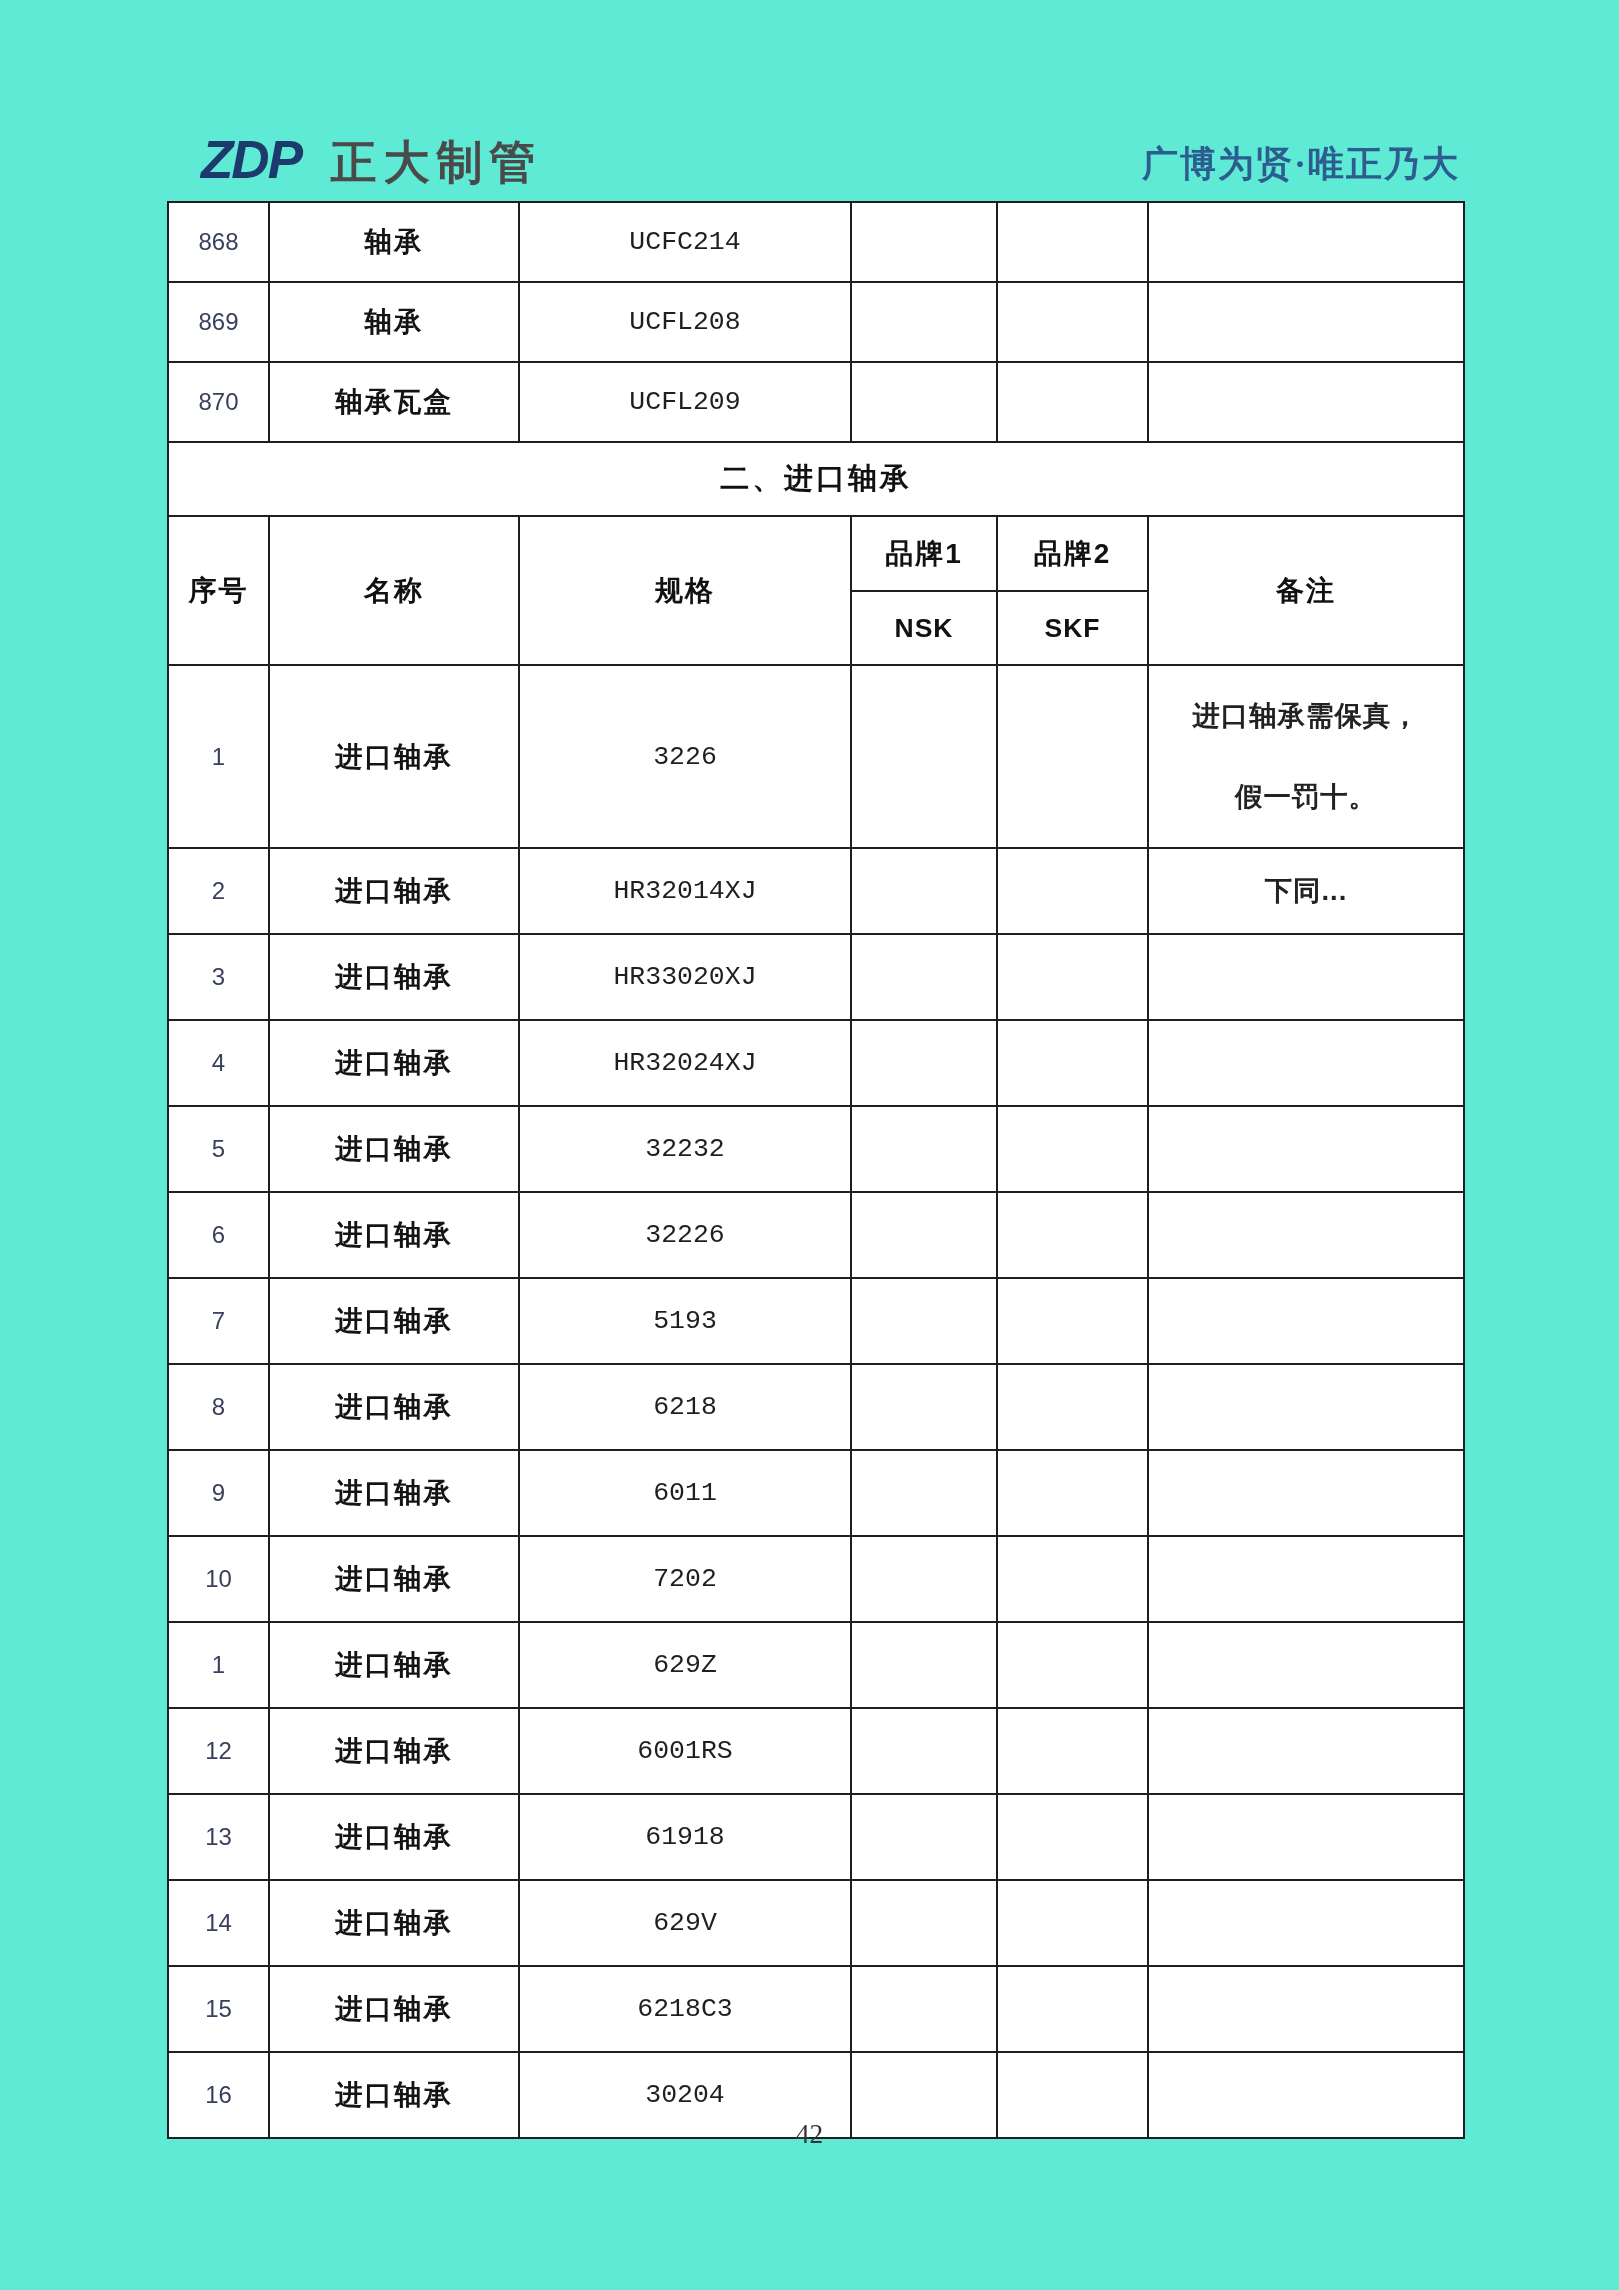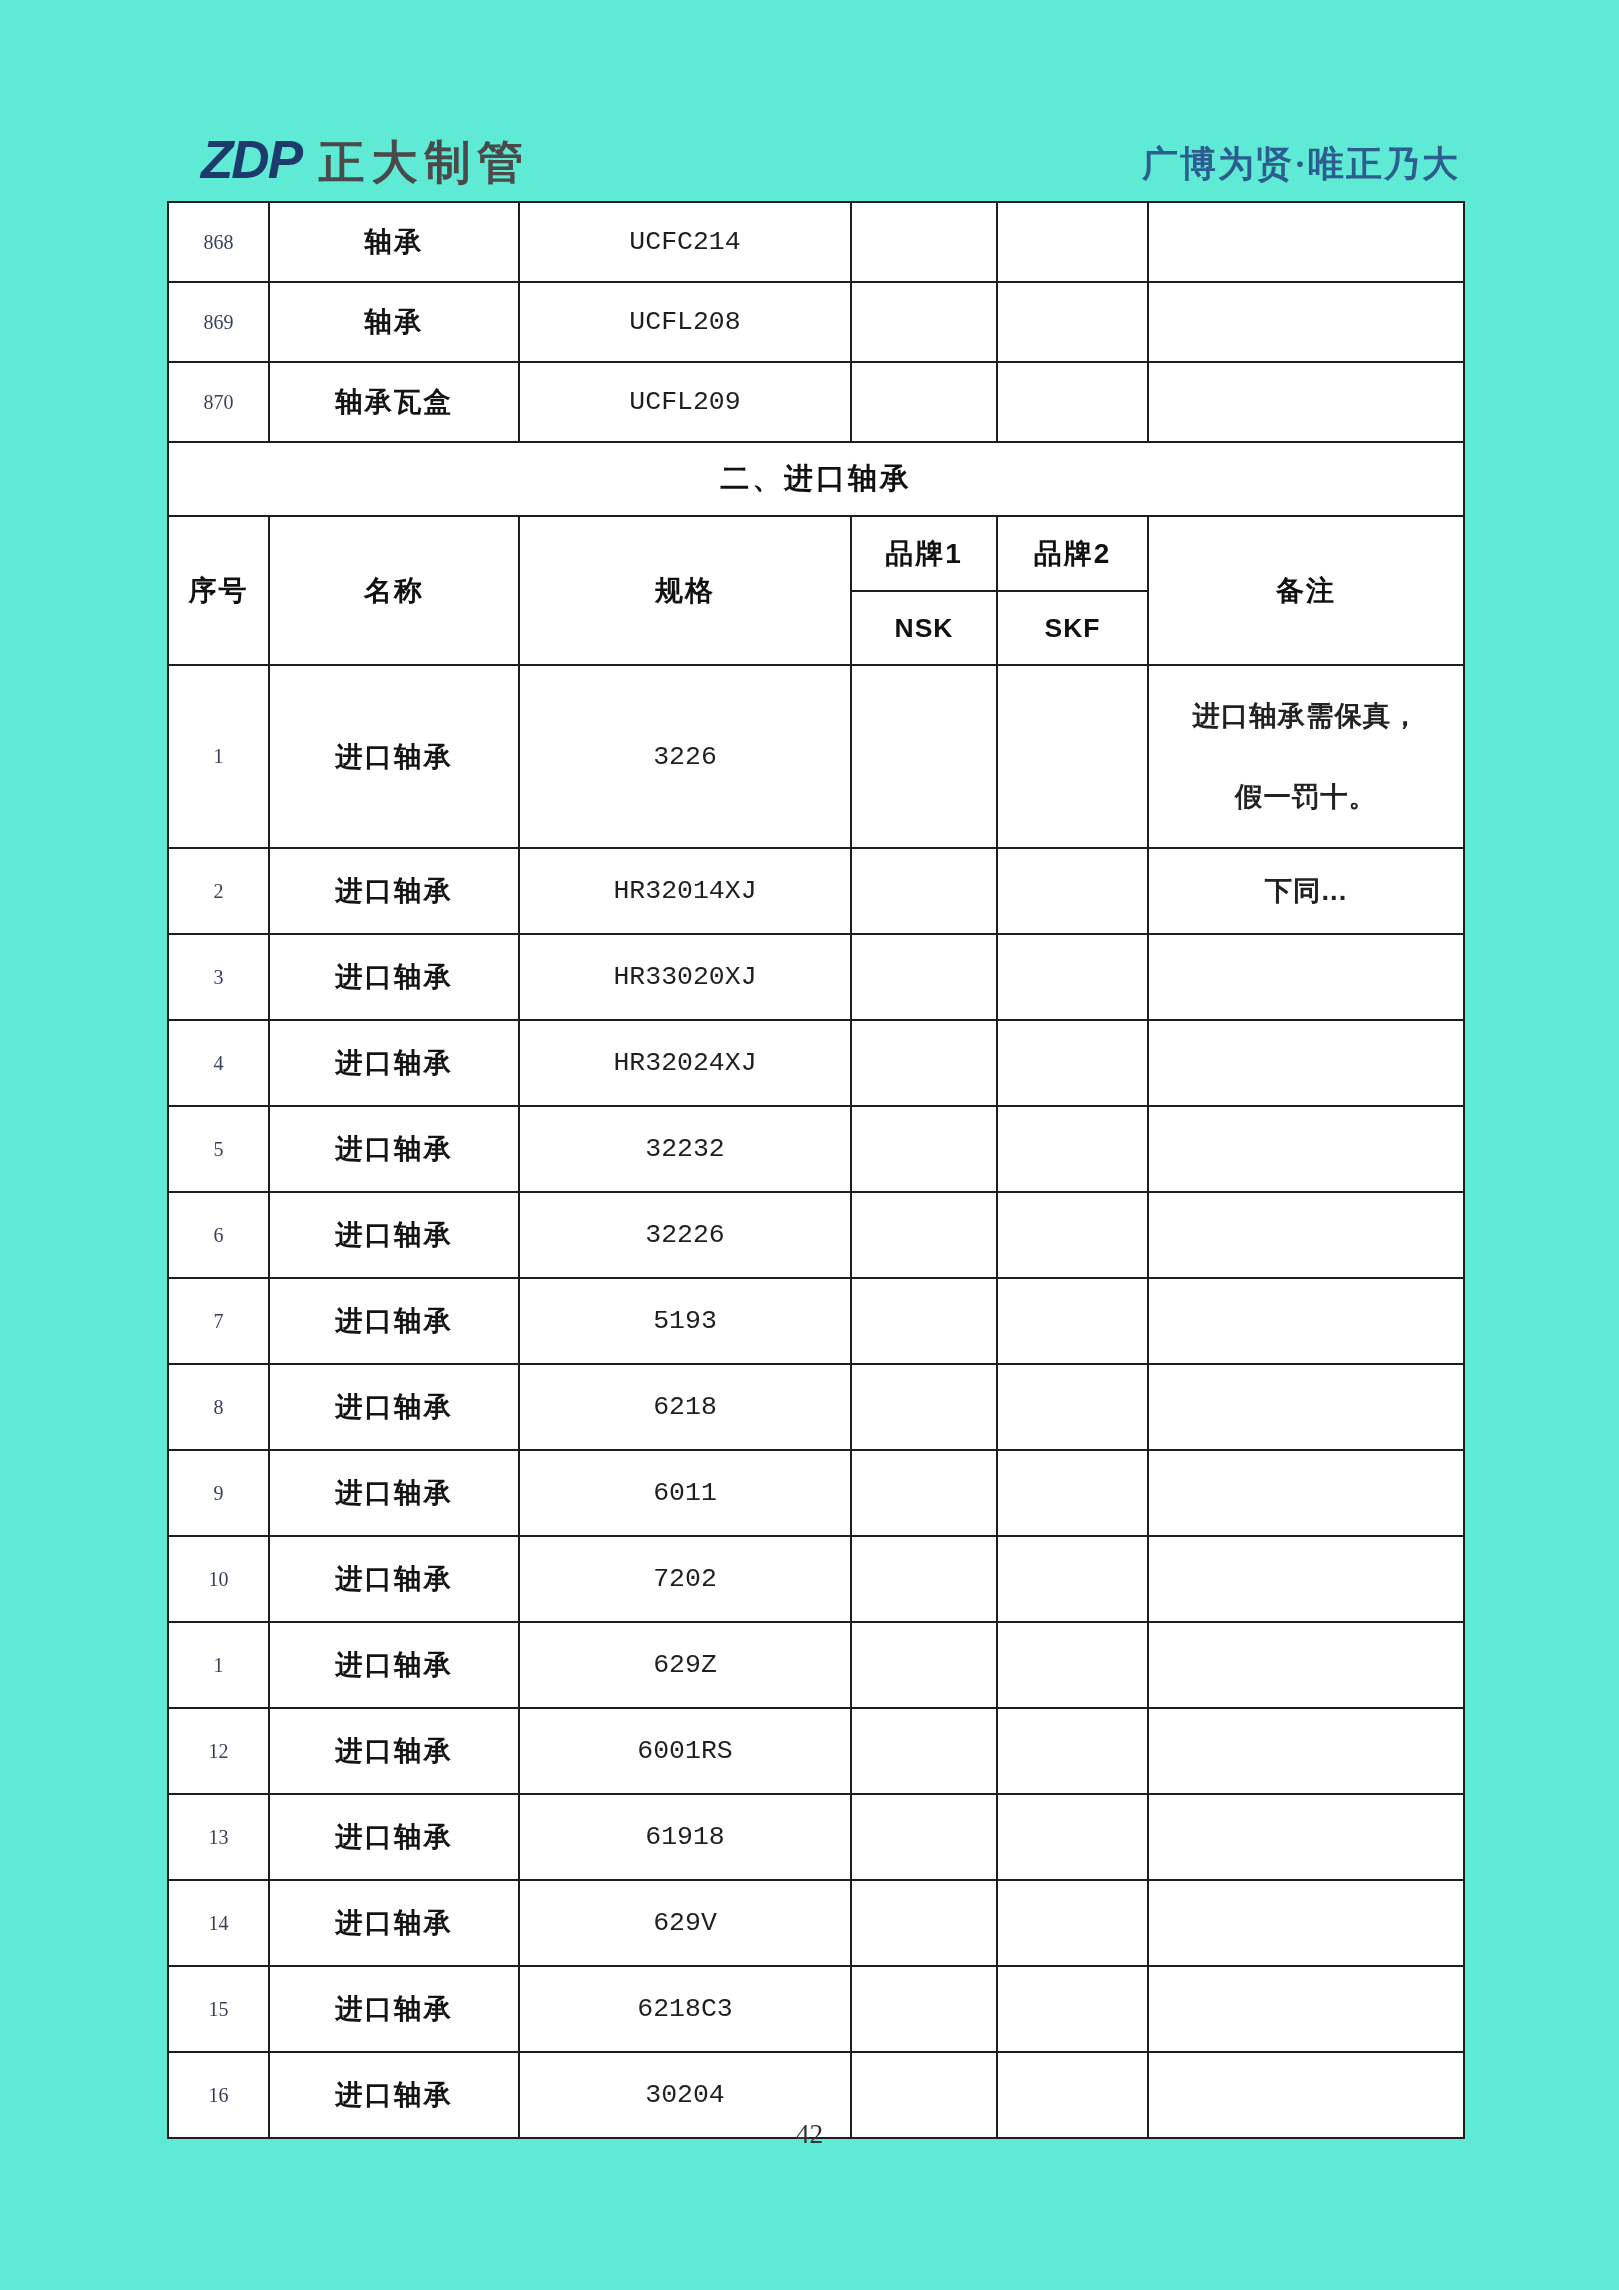--- a/index.html
+++ b/index.html
@@ -19,21 +19,21 @@
   }
   .logo{display:flex;align-items:baseline;gap:17.6px;}
   .logo-zdp{
     font-family:"Liberation Sans",sans-serif;
     font-weight:900;font-style:italic;
     font-size:53px;line-height:1;letter-spacing:-2px;
   }
   .logo-cn{
     font-family:"Liberation Sans",sans-serif;
     font-weight:700;font-size:46px;line-height:1;
-    letter-spacing:6.9px;color:#4a4a4a;
+    letter-spacing:6.9px;color:#4a4a4a;margin-left:12px;
   }
   .slogan{
     font-family:"Liberation Serif",serif;
     font-weight:700;font-size:36px;line-height:1.2;
     letter-spacing:2px;
   }
   
   table.sheet{
     position:absolute;top:201px;left:167px;
     width:1296px;
@@ -41,22 +41,22 @@
     background:#fff;
   }
   table.sheet td{
     border:2px solid #1e1e1e;
     text-align:center;vertical-align:middle;
     padding:0 5.9px;overflow:hidden;
   }
   table.sheet{border:2.9px solid #1e1e1e;}
   
   .cell-no{
-    font-family:Liberation Serif, serif;
-    font-size:20px;color:#39405e;
+    font-family:Liberation Sans, sans-serif;
+    font-size:24px;color:#39405e;
   }
   .cell-name{
     font-family:"Liberation Sans",sans-serif;
     font-weight:700;font-size:27.4px;letter-spacing:2px;color:#141414;
   }
   .cell-spec{
     font-family:"Liberation Mono",monospace;
     font-size:26.5px;color:#1f1f1f;letter-spacing:0;
   }
   .cell-remark{

